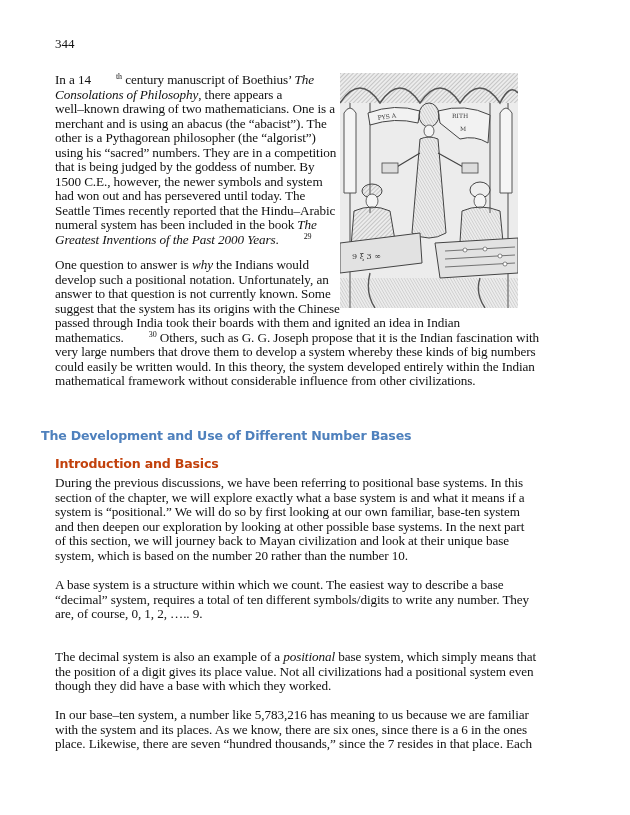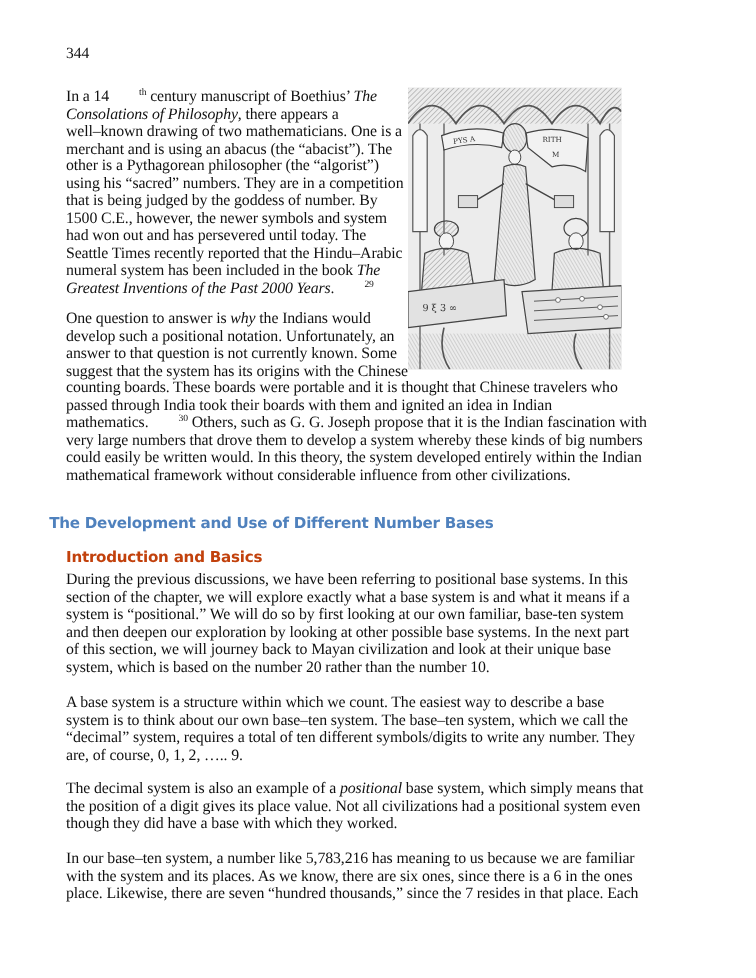--- a/index.html
+++ b/index.html
@@ -179,21 +179,20 @@
       <rect x="0" y="205" width="178" height="30" fill="url(#hatch2)"></rect>
       <path d="M30 200 Q25 220 35 235 M140 205 Q135 220 145 235" stroke="#555" stroke-width="1.4" fill="none"></path>
     </svg>
   </div>
 
   <div class="para2 body-text">
     <span class="narrow-line"><span>One question to answer is </span><em>why</em><span> the Indians would</span></span>
     <span class="narrow-line">develop such a positional notation.  Unfortunately, an</span>
     <span class="narrow-line">answer to that question is not currently known.  Some</span>
     <span class="narrow-line">suggest that the system has its origins with the Chinese</span>
-    <span class="wide-line">counting boards.  These boards were portable and it is thought that Chinese travelers who</span>
     <span class="wide-line">passed through India took their boards with them and ignited an idea in Indian</span>
     <span class="wide-line"><span>mathematics.</span><sup>30</sup><span>  Others, such as G. G. Joseph propose that it is the Indian fascination with</span></span>
     <span class="wide-line">very large numbers that drove them to develop a system whereby these kinds of big numbers</span>
     <span class="wide-line">could easily be written would.  In this theory, the system developed entirely within the Indian</span>
     <span class="wide-line">mathematical framework without considerable influence from other civilizations.</span>
   </div>
 
   <div class="h1">The Development and Use of Different Number Bases</div>
   <div class="h2">Introduction and Basics</div>
 
@@ -201,21 +200,20 @@
     <span class="line">During the previous discussions, we have been referring to positional base systems.  In this</span>
     <span class="line">section of the chapter, we will explore exactly what a base system is and what it means if a</span>
     <span class="line">system is “positional.”  We will do so by first looking at our own familiar, base-ten system</span>
     <span class="line">and then deepen our exploration by looking at other possible base systems.  In the next part</span>
     <span class="line">of this section, we will journey back to Mayan civilization and look at their unique base</span>
     <span class="line">system, which is based on the number 20 rather than the number 10.</span>
   </div>
 
   <div class="block b2 body-text">
     <span class="line">A base system is a structure within which we count.  The easiest way to describe a base</span>
-    <span class="line">system is to think about our own base–ten system.  The base–ten system, which we call the</span>
     <span class="line">“decimal” system, requires a total of ten different symbols/digits to write any number.  They</span>
     <span class="line">are, of course,  0, 1, 2, ….. 9.</span>
   </div>
 
   <div class="block b3 body-text">
     <span class="line"><span>The decimal system is also an example of a </span><em>positional</em><span> base system, which simply means that</span></span>
     <span class="line">the position of a digit gives its place value.  Not all civilizations had a positional system even</span>
     <span class="line">though they did have a base with which they worked.</span>
   </div>
 

